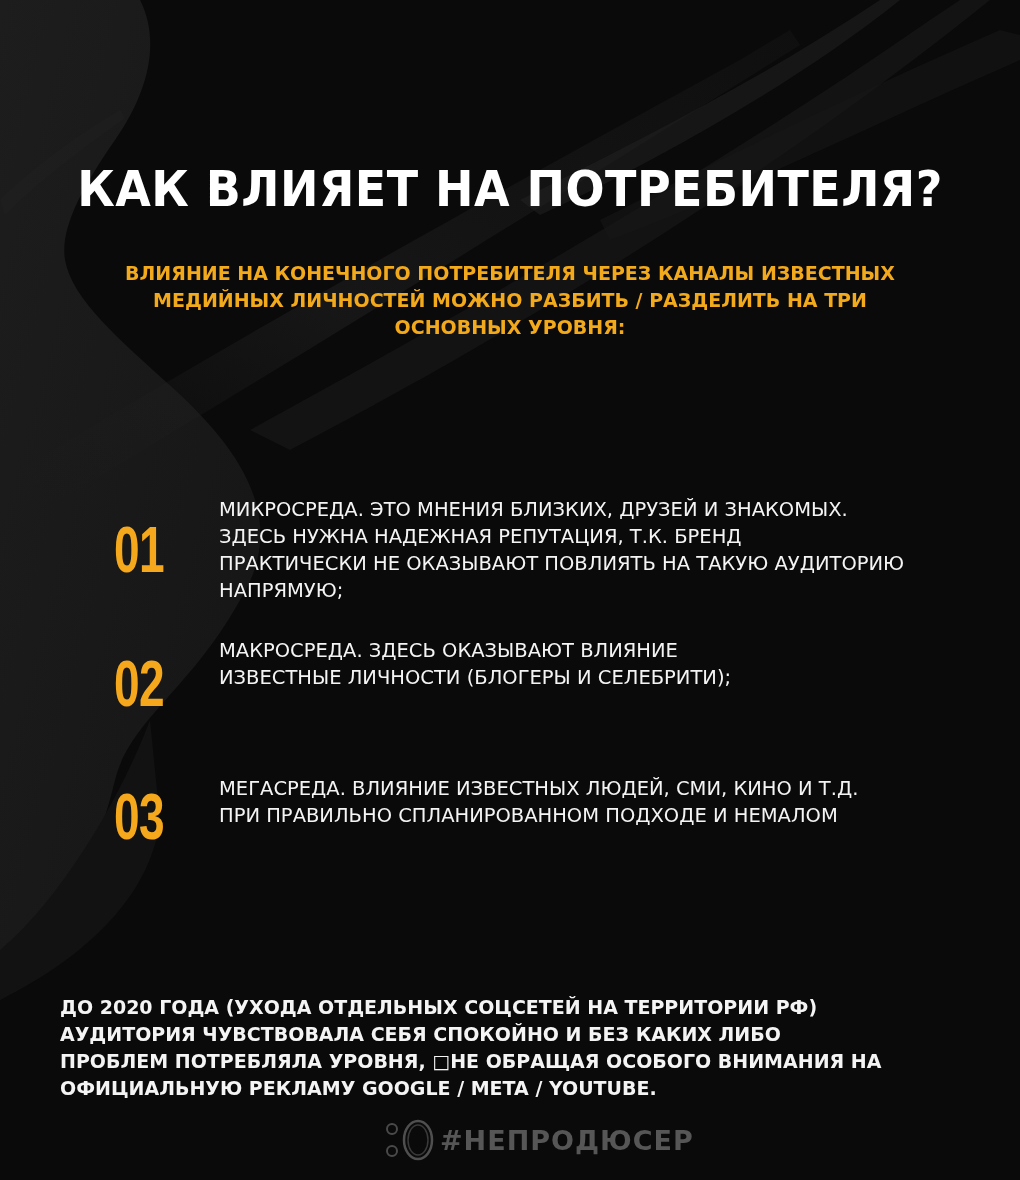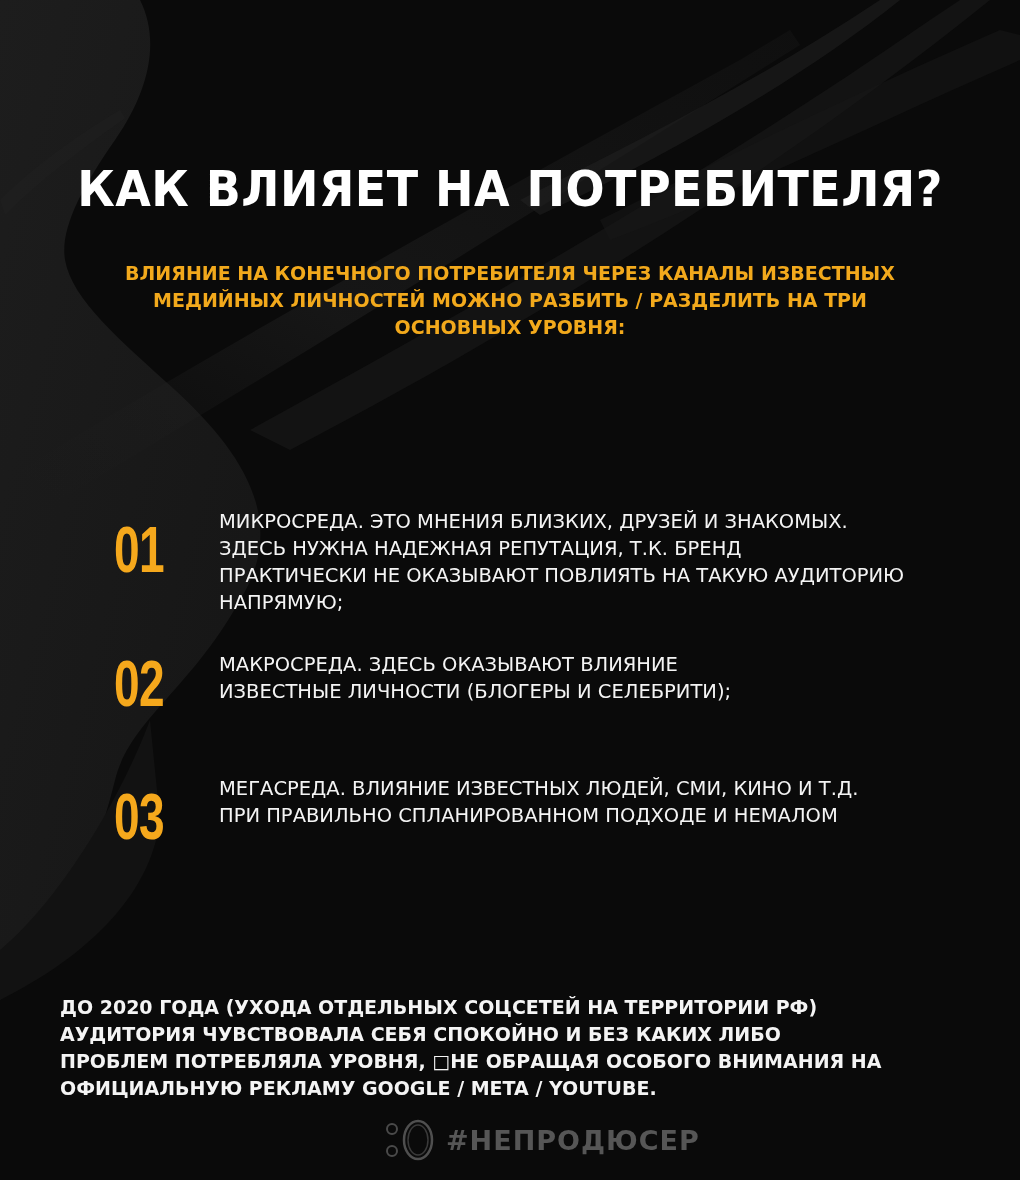--- a/index.html
+++ b/index.html
@@ -95,21 +95,21 @@
       line-height: 27px;
     }
     .outro span { display: block; white-space: nowrap; }
     .footer {
       position: absolute;
       top: 1118px;
       left: 380px;
       height: 44px;
       display: flex;
       align-items: center;
-      gap: 10px;
+      gap: 4px;
     }
     .footer-tag {
       color: #565656;
       font-family: "DejaVu Sans", sans-serif;
       font-weight: bold;
       font-size: 27px;
       letter-spacing: 1px;
     }
   </style>
 </head>
@@ -147,31 +147,31 @@
     <h1 class="title" style="margin:0;">КАК ВЛИЯЕТ НА ПОТРЕБИТЕЛЯ?</h1>
 
     <div class="intro">
       <span>ВЛИЯНИЕ НА КОНЕЧНОГО ПОТРЕБИТЕЛЯ ЧЕРЕЗ КАНАЛЫ ИЗВЕСТНЫХ</span>
       <span>МЕДИЙНЫХ ЛИЧНОСТЕЙ МОЖНО РАЗБИТЬ / РАЗДЕЛИТЬ НА ТРИ</span>
       <span>ОСНОВНЫХ УРОВНЯ:</span>
     </div>
 
     <div class="level" style="top:0;">
       <div class="level-num" style="top:518px;">01</div>
-      <div class="level-text" style="top:496px;margin-top:12px;">
+      <div class="level-text" style="top:496px;">
         <span>МИКРОСРЕДА. ЭТО МНЕНИЯ БЛИЗКИХ, ДРУЗЕЙ И ЗНАКОМЫХ.</span>
         <span>ЗДЕСЬ НУЖНА НАДЕЖНАЯ РЕПУТАЦИЯ, Т.К. БРЕНД</span>
         <span>ПРАКТИЧЕСКИ НЕ ОКАЗЫВАЮТ ПОВЛИЯТЬ НА ТАКУЮ АУДИТОРИЮ</span>
         <span>НАПРЯМУЮ;</span>
       </div>
     </div>
 
     <div class="level" style="top:0;">
       <div class="level-num" style="top:652px;">02</div>
-      <div class="level-text" style="top:651px;">
+      <div class="level-text" style="top:637px;">
         <span>МАКРОСРЕДА. ЗДЕСЬ ОКАЗЫВАЮТ ВЛИЯНИЕ</span>
         <span>ИЗВЕСТНЫЕ ЛИЧНОСТИ (БЛОГЕРЫ И СЕЛЕБРИТИ);</span>
       </div>
     </div>
 
     <div class="level" style="top:0;">
       <div class="level-num" style="top:785px;">03</div>
       <div class="level-text" style="top:775px;">
         <span>МЕГАСРЕДА. ВЛИЯНИЕ ИЗВЕСТНЫХ ЛЮДЕЙ, СМИ, КИНО И Т.Д.</span>
         <span>ПРИ ПРАВИЛЬНО СПЛАНИРОВАННОМ ПОДХОДЕ И НЕМАЛОМ</span>

